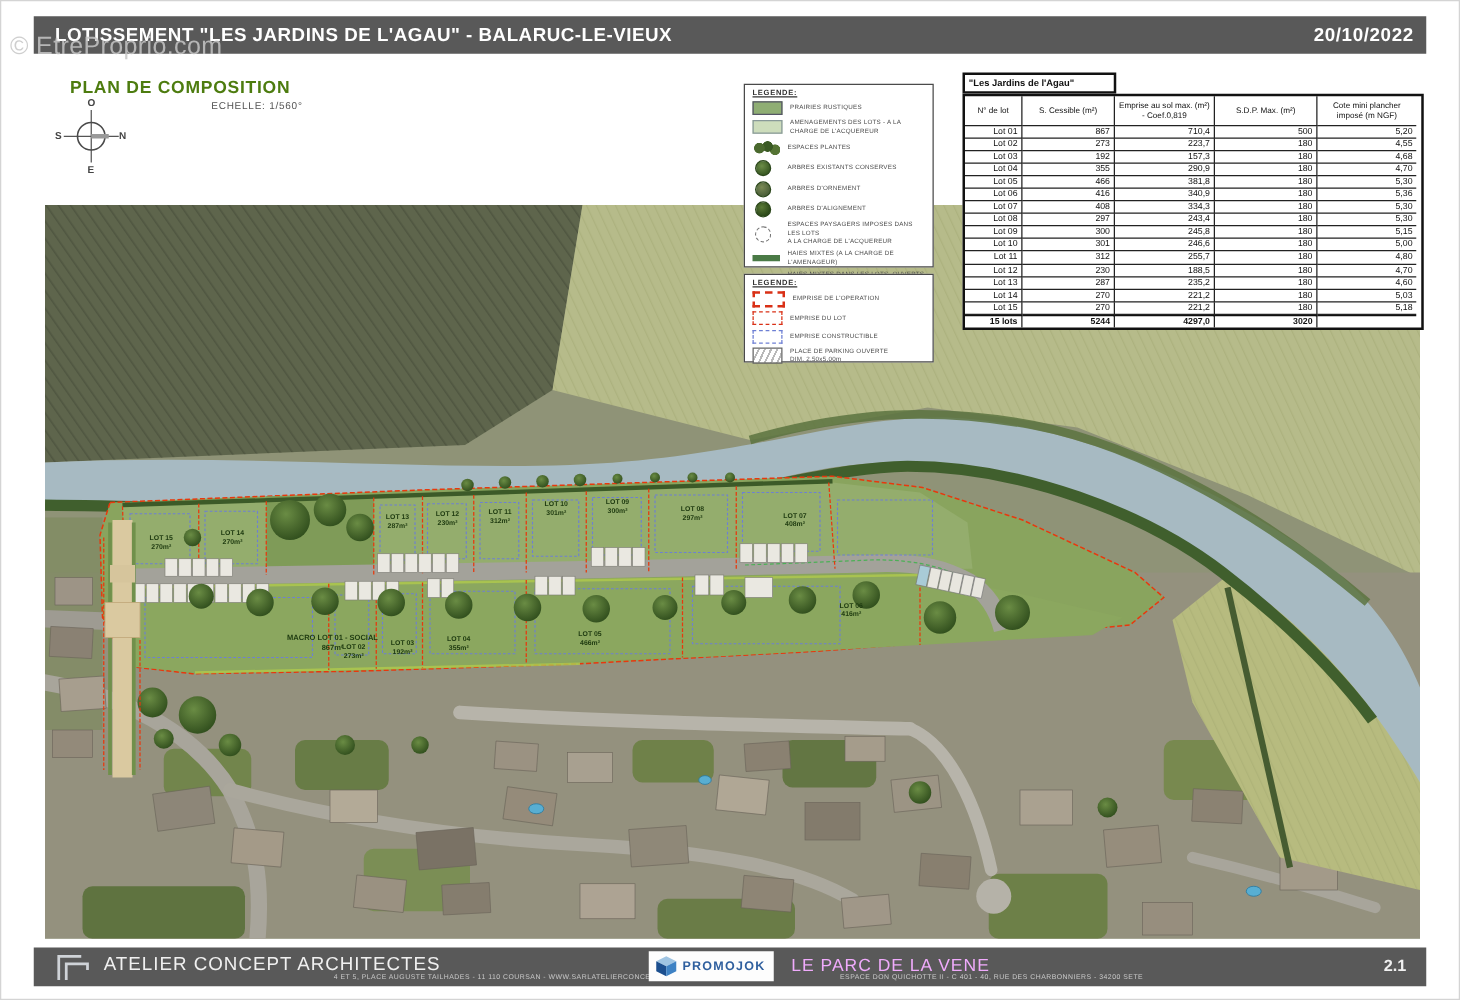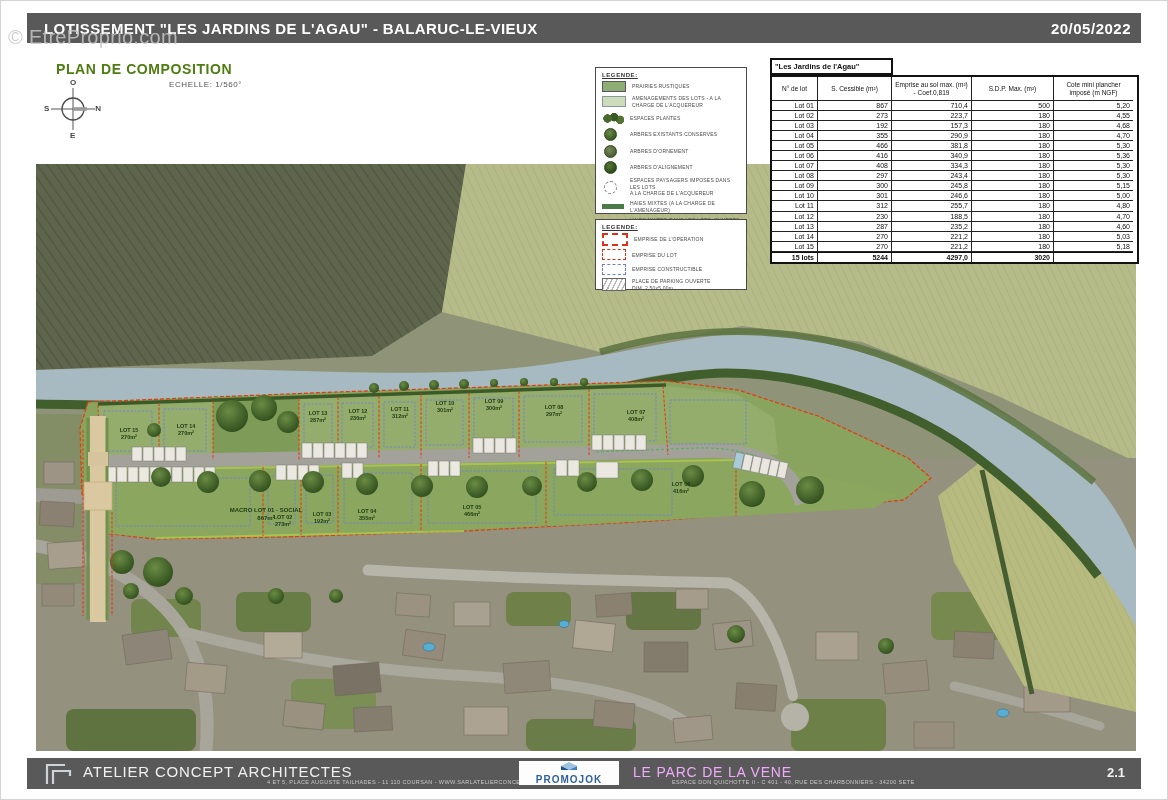--- a/index.html
+++ b/index.html
@@ -64,37 +64,37 @@
   .t-head .t-cell{text-align:center;font-size:6.5px;display:flex;align-items:center;justify-content:center;
           min-height:24px;padding:1px 2px;}
   .t-total .t-cell{font-weight:bold;border-bottom:none;border-top:1px solid #111;}
 
   
   .footer{top:757px;height:31px;}
   .arch-logo{position:absolute;left:16px;top:4px;}
   .arch-name{position:absolute;left:56px;top:5px;font-size:15px;letter-spacing:.8px;color:#f0f0f0;}
   .arch-addr{position:absolute;left:240px;top:21px;font-size:5.5px;color:#c9c9c9;letter-spacing:.4px;}
   .promo-box{position:absolute;left:492px;top:3px;width:100px;height:24px;background:#fdfdfd;
-             display:flex;align-items:center;gap:4px;padding:0 5px;box-sizing:border-box;flex-direction:column;}
+             display:flex;align-items:center;gap:4px;padding:0 5px;box-sizing:border-box;}
   .promo-name{font-size:10px;font-weight:bold;color:#2f5f9e;letter-spacing:1px;}
   .vene-name{position:absolute;left:606px;top:6px;font-size:14px;letter-spacing:.8px;color:#f0abfc;}
   .vene-addr{position:absolute;left:645px;top:21px;font-size:5.5px;color:#c9c9c9;letter-spacing:.4px;}
   .page-num{position:absolute;right:16px;top:7px;font-size:13px;font-weight:bold;color:#f0f0f0;}
 
   .lotlab{font-size:5.5px;font-weight:bold;fill:#1e3a10;text-anchor:middle;}
   .maclab{font-size:6px;font-weight:bold;fill:#1e3a10;text-anchor:middle;}
 </style>
 </head>
 <body>
 
 <div class="page">
 
   <div class="bar header">
     <span class="header-title">LOTISSEMENT "LES JARDINS DE L'AGAU" - BALARUC-LE-VIEUX</span>
-    <span class="header-date">20/05/2022</span>
+    <span class="header-date">20/10/2022</span>
   </div>
   <div class="watermark">© EtreProprio.com</div>
 
   <div class="plan-title">PLAN DE COMPOSITION</div>
   <div class="plan-scale">ECHELLE: 1/560°</div>
   <div class="compass">
     <svg width="56" height="56">
       <line x1="28" y1="7" x2="28" y2="49" stroke="#555" stroke-width="1"></line>
       <line x1="6" y1="28" x2="50" y2="28" stroke="#555" stroke-width="1"></line>
       <circle cx="28" cy="28" r="11" fill="none" stroke="#4a4a4a" stroke-width="1.3"></circle>

